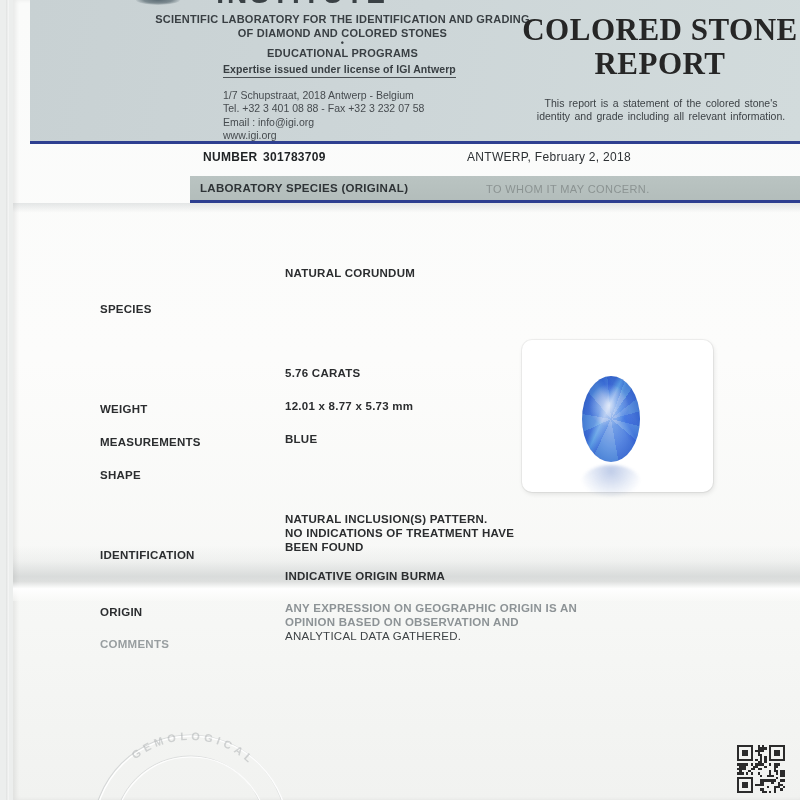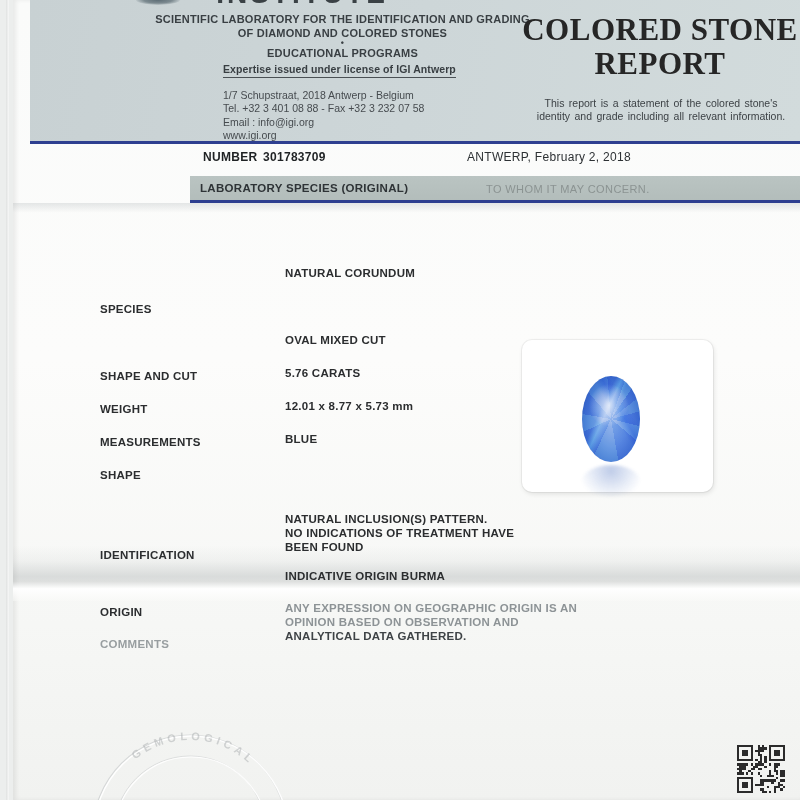--- a/index.html
+++ b/index.html
@@ -84,21 +84,21 @@
     display:inline-block; width:185px; vertical-align:top;
     font-size:11.5px; font-weight:600; color:#2b2d2f; letter-spacing:0.25px; line-height:14px;margin-top:36px;
   }
   .fvalue{
     display:inline-block; width:360px; vertical-align:top; white-space:pre-line;
     font-size:11.5px; font-weight:600; color:#2b2d2f; letter-spacing:0.25px; line-height:14px;
   }
   .frow.muted .flabel{color:#989ea0; font-weight:600;}
   .frow.muted .fvalue{color:#8d9396;}
   .frow.muted .fvalue-strong{
-    display:block; font-size:11.5px; font-weight:700; color:#3e4346;
+    display:block; font-size:11.5px; font-weight:400; color:#3e4346;
     letter-spacing:0.25px; line-height:14px; white-space:pre-line;
   }
   
   #fold-band{
     position:absolute; left:13px; top:545px; right:0; height:56px; z-index:1;
     background:linear-gradient(180deg,
       rgba(220,222,221,0) 0%,
       rgba(168,174,176,0.10) 28%,
       rgba(148,154,156,0.30) 56%,
       rgba(118,124,126,0.20) 65%,
@@ -185,23 +185,20 @@
     <div id="report-type">LABORATORY SPECIES (ORIGINAL)</div>
     <div id="to-whom">TO WHOM IT MAY CONCERN.</div>
     <div class="bar-blue"></div>
   </div>
   <div id="fold-top"></div>
 
   <div id="fold-band"></div>
 
   <div class="frow" style="top:266px">
     <span class="flabel">SPECIES</span><span class="fvalue">NATURAL CORUNDUM</span>
-  </div>
-  <div class="frow" style="top:333px">
-    <span class="flabel">SHAPE AND CUT</span><span class="fvalue">OVAL MIXED CUT</span>
   </div>
   <div class="frow" style="top:366px">
     <span class="flabel">WEIGHT</span><span class="fvalue">5.76 CARATS</span>
   </div>
   <div class="frow" style="top:399px">
     <span class="flabel">MEASUREMENTS</span><span class="fvalue">12.01 x 8.77 x 5.73 mm</span>
   </div>
   <div class="frow" style="top:432px">
     <span class="flabel">SHAPE</span><span class="fvalue">BLUE</span>
   </div>

